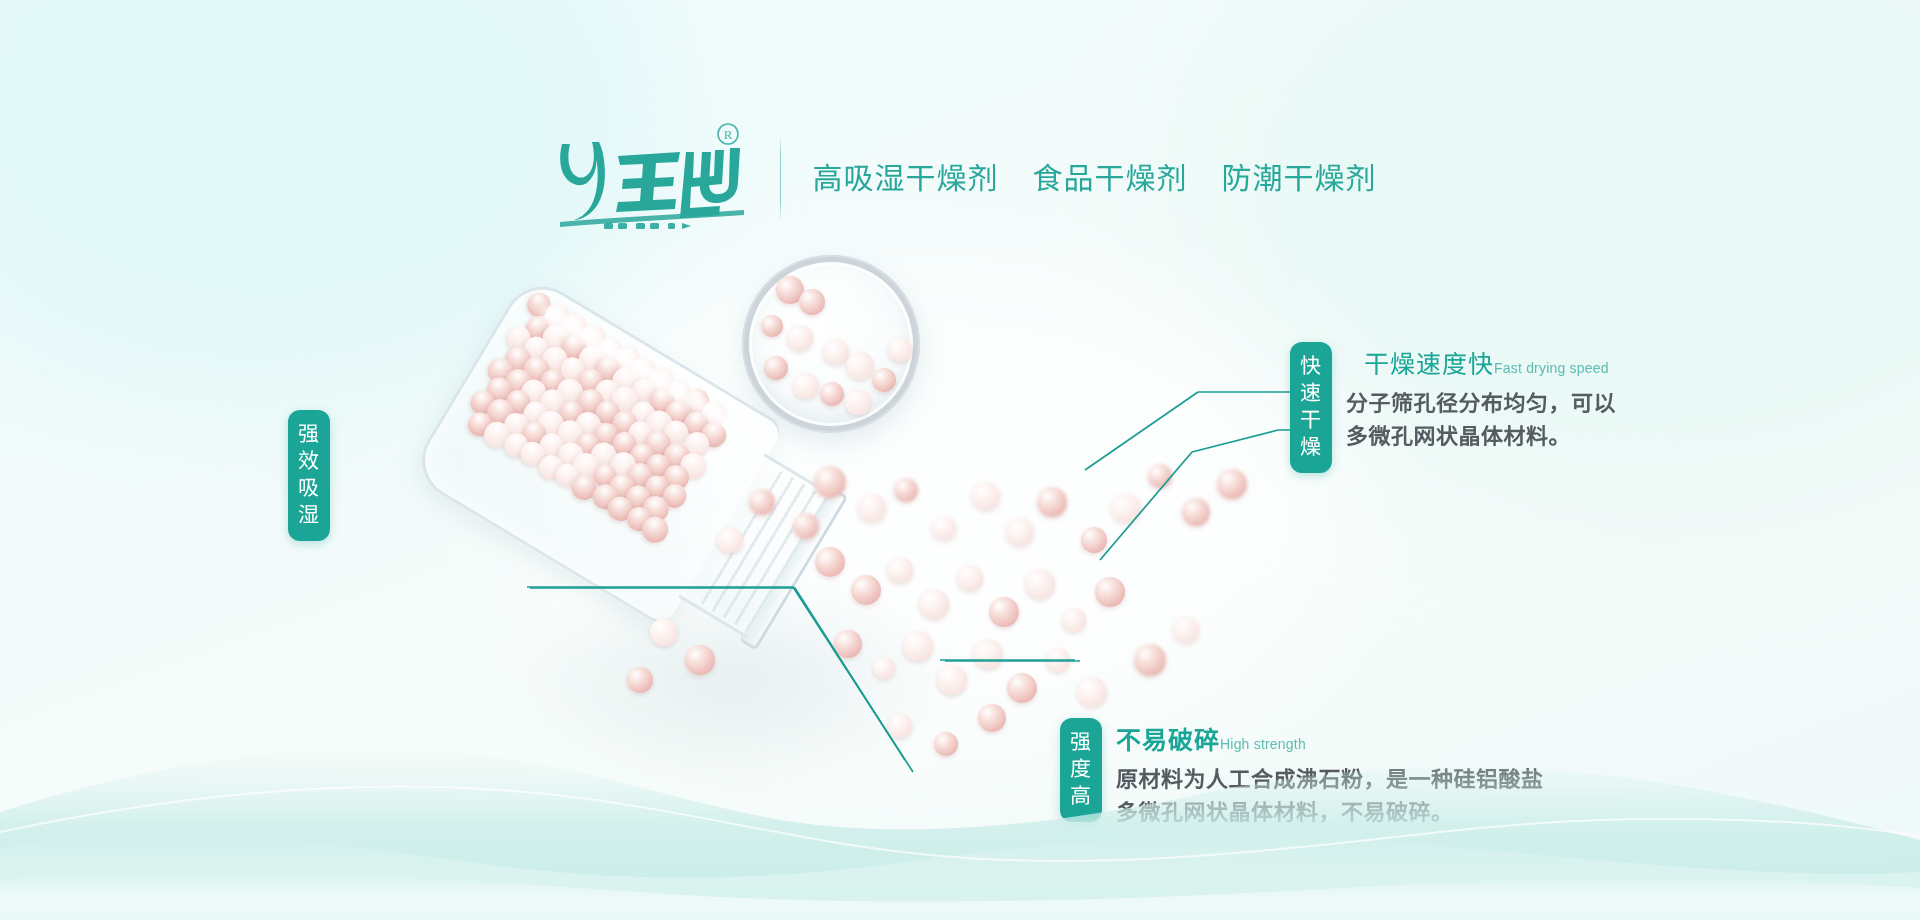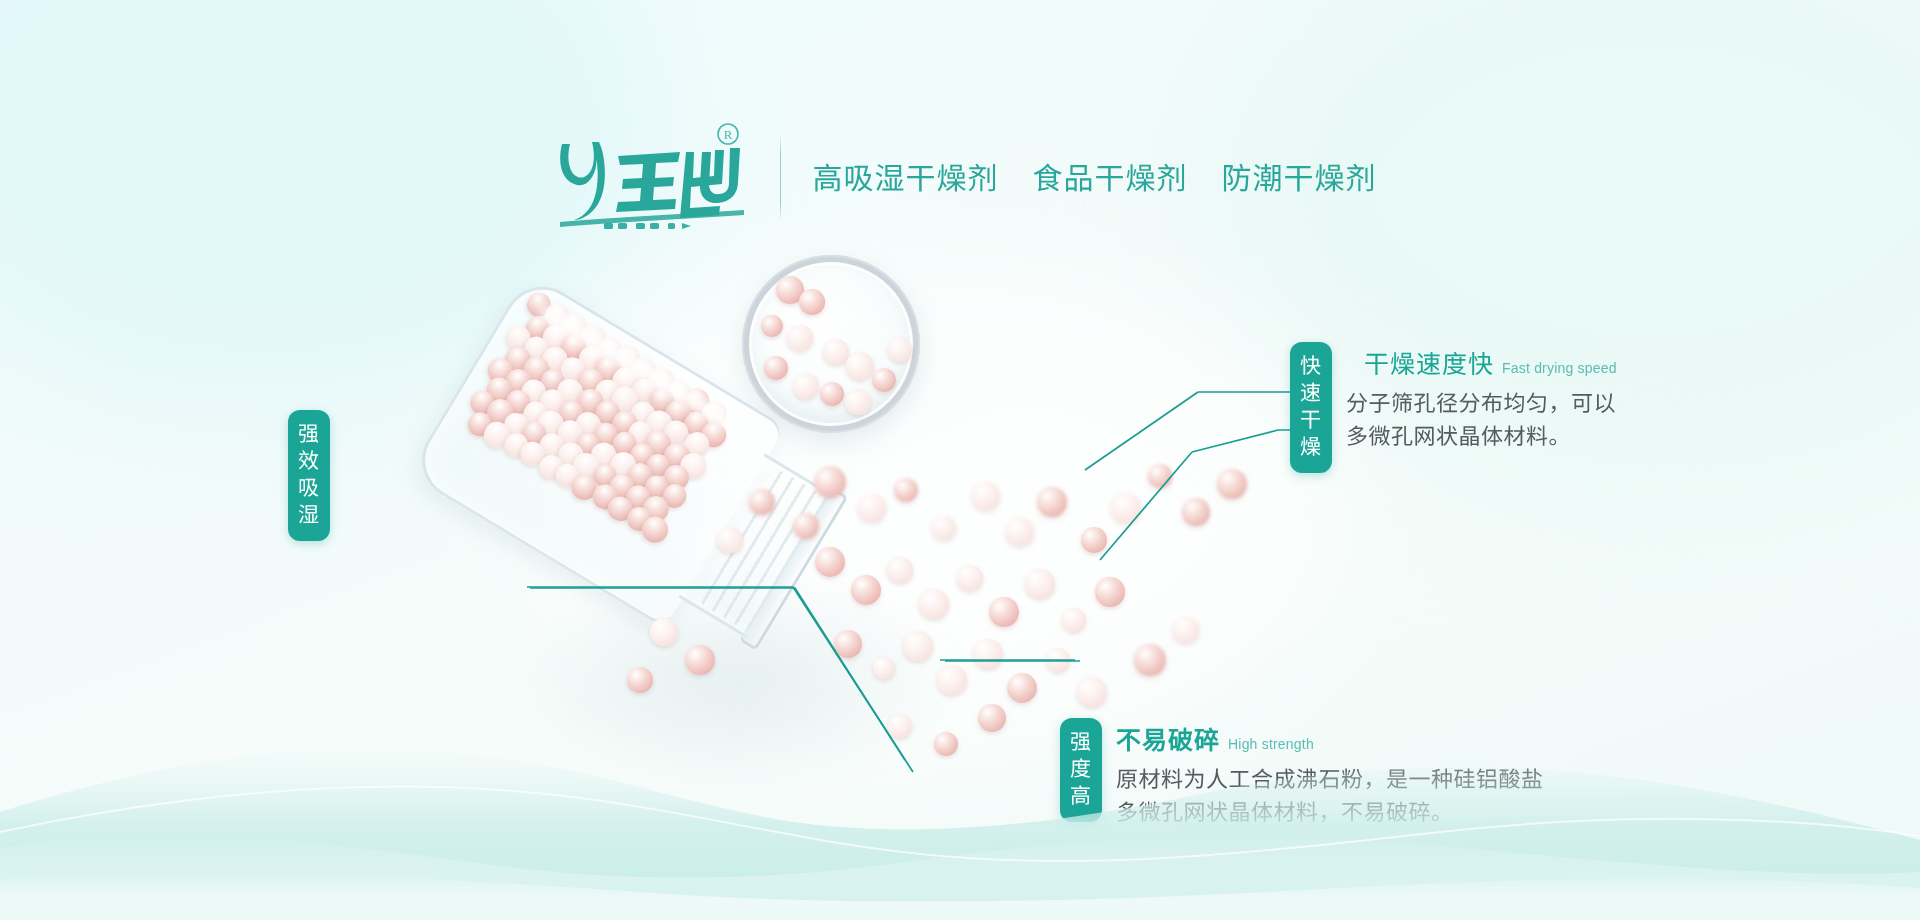--- a/index.html
+++ b/index.html
@@ -136,35 +136,35 @@
     color:#ffffff;
     font-family:"DejaVu Sans","Liberation Sans",sans-serif;
     font-size:21px; line-height:1.28;
     padding:11px 0 12px 0;
     text-align:center;
     letter-spacing:1px;
     box-shadow:0 3px 10px rgba(26,165,151,.28);
   }
   .badge span { display:block; }
   .co-body { padding-top:2px; }
-  .co-head { display:flex; align-items:baseline; gap:8px; white-space:nowrap; }
+  .co-head { display:flex; align-items:baseline; gap:0; white-space:nowrap; }
   .co-title {
     font-family:"DejaVu Sans","Liberation Sans",sans-serif;
     font-size:25px; font-weight:bold; color:#1aa597; letter-spacing:1px;
   }
   .co-sub {
     font-family:"Liberation Sans",sans-serif;
     font-size:14px; color:#5bbcb2; letter-spacing:.2px;
   }
   .co-line {
     font-family:"DejaVu Sans","Liberation Sans",sans-serif;
     font-size:22px; line-height:1.52; color:#555b60; letter-spacing:.5px;
     white-space:nowrap;
   }
-  .co-text { margin-top:7px; }
+  .co-text { margin-top:7px;font-weight:bold; }
 
   #callout-left  { left:288px; top:410px; }
   #callout-right { left:1290px; top:342px; }
   #callout-bottom{ left:1060px; top:718px; }
 
   #callout-right .co-title { font-weight:normal; }
   #callout-right .co-head { padding-left:18px; }
 
   
   #waves { position:absolute; left:0; bottom:0; width:1920px; height:200px; }

